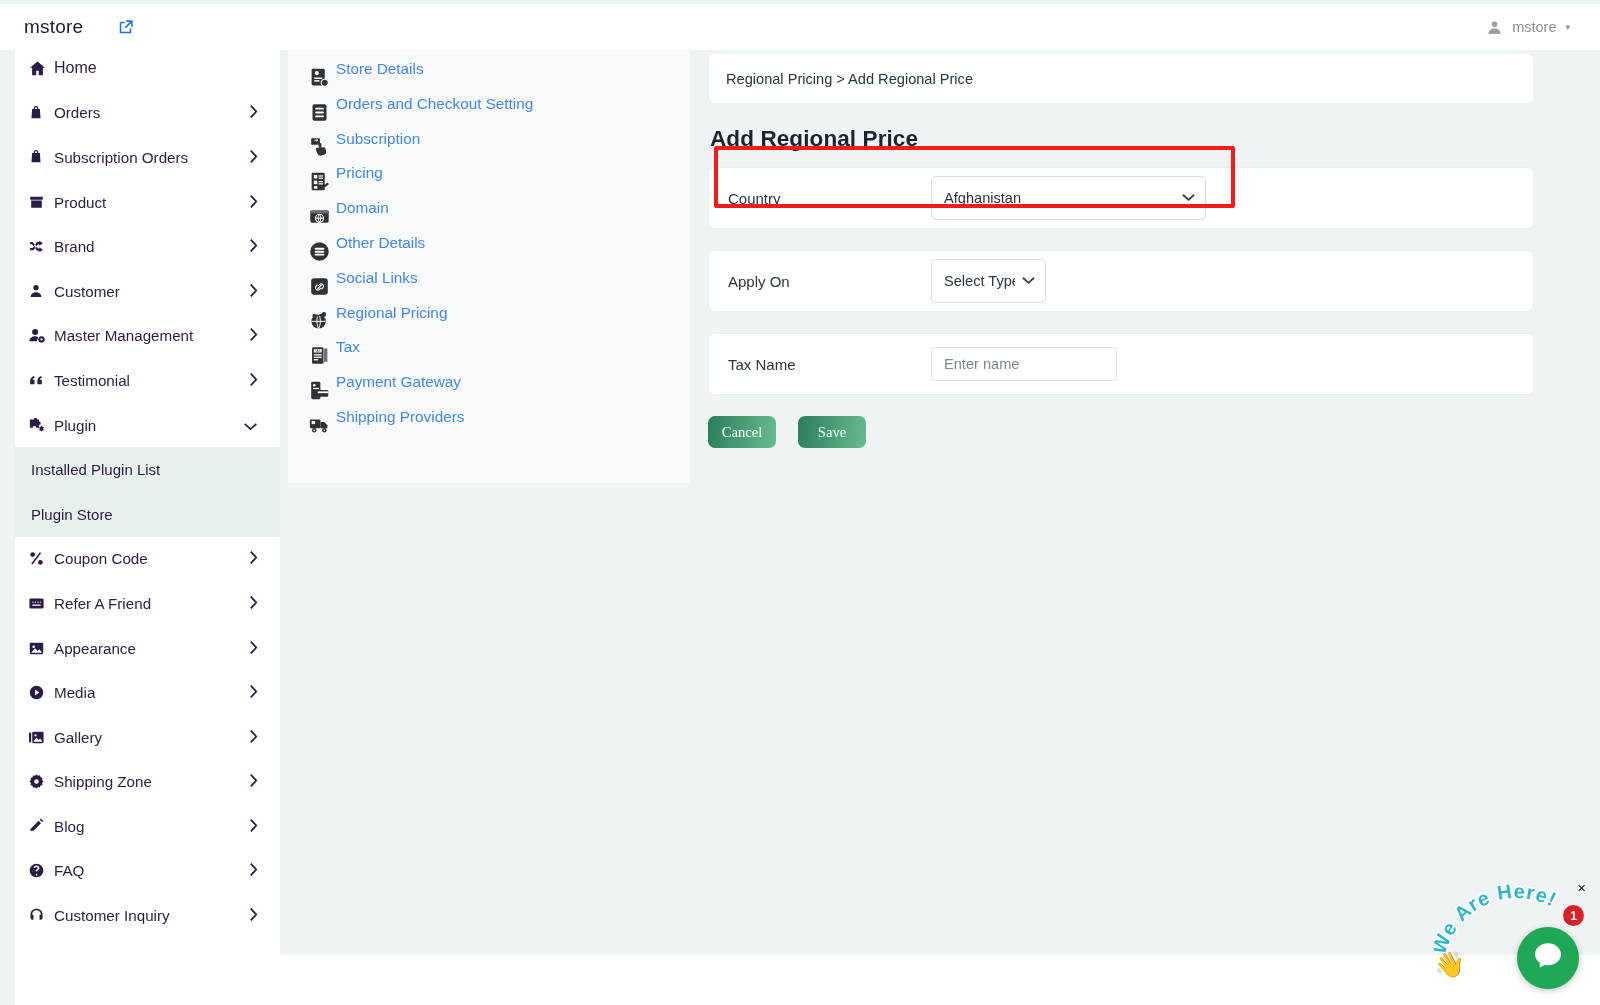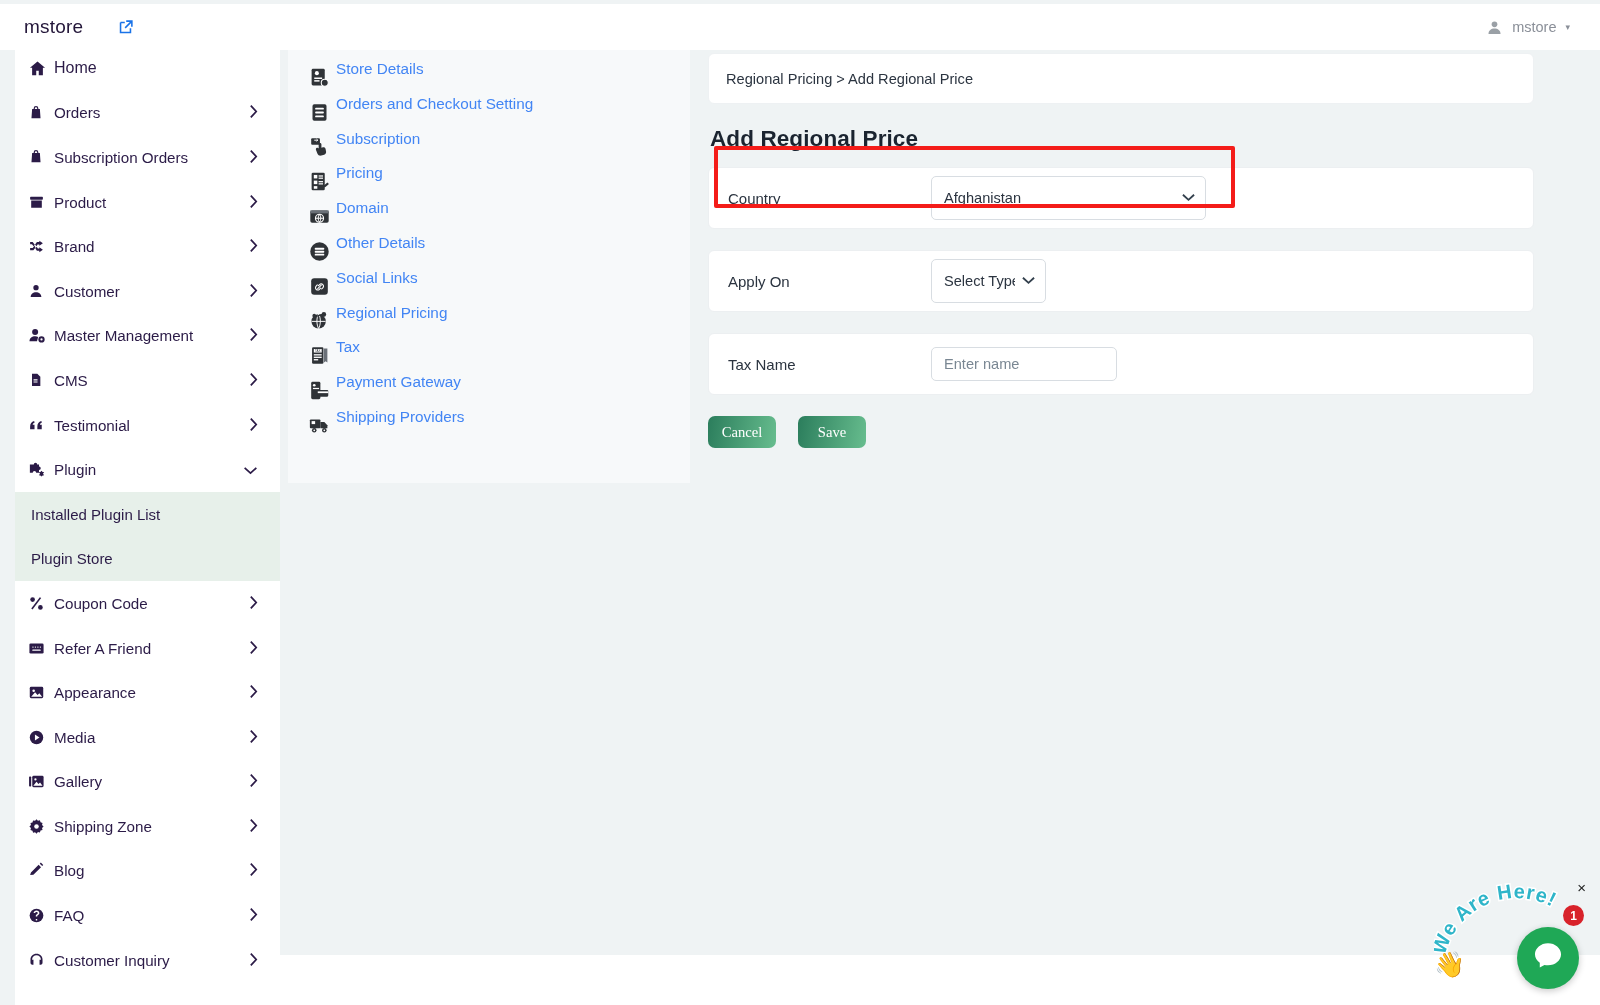--- a/index.html
+++ b/index.html
@@ -262,32 +262,20 @@
       <div class="nav-item">
         <span class="ico">
           <svg width="18" height="18" viewBox="0 0 24 24" fill="#2b1b47" stroke="none">
             <circle cx="9.5" cy="6.5" r="4"></circle>
             <path d="M2 19c0-4.2 3.4-6.6 7.5-6.6 1.5 0 2.9.3 4 .9L12 19z"></path>
             <circle cx="18" cy="16.5" r="4.2"></circle>
             <circle cx="18" cy="16.5" r="1.5" fill="#fff"></circle>
           </svg>
         </span>
         <span class="lbl">Master Management</span>
-        <span class="chev"><svg width="9" height="15" viewBox="0 0 10 16" fill="none" stroke="#2b1b47" stroke-width="1.9">
-            <path d="M2 1.5 8 8l-6 6.5"></path>
-          </svg></span>
-      </div>
-      <div class="nav-item">
-        <span class="ico">
-          <svg width="16" height="16" viewBox="0 0 24 24" fill="#2b1b47" stroke="none">
-            <path d="M6 2.5h8l4.5 4.5v14H6z"></path>
-            <path d="M8.3 11h6v1.6h-6zM8.3 14.2h6v1.6h-6z" fill="#fff"></path>
-          </svg>
-        </span>
-        <span class="lbl">CMS</span>
         <span class="chev"><svg width="9" height="15" viewBox="0 0 10 16" fill="none" stroke="#2b1b47" stroke-width="1.9">
             <path d="M2 1.5 8 8l-6 6.5"></path>
           </svg></span>
       </div>
       <div class="nav-item">
         <span class="ico">
           <svg width="17" height="17" viewBox="0 0 24 24" fill="#2b1b47" stroke="none">
             <path d="M3 13.5c0-4 2-6.7 5.6-7.8l.8 2.1C7.6 8.6 6.6 9.8 6.6 11h2.6v6.2H3zM13.2 13.5c0-4 2-6.7 5.6-7.8l.8 2.1c-1.8.8-2.8 2-2.8 3.2H19.4v6.2h-6.2z"></path>
           </svg>
         </span>

